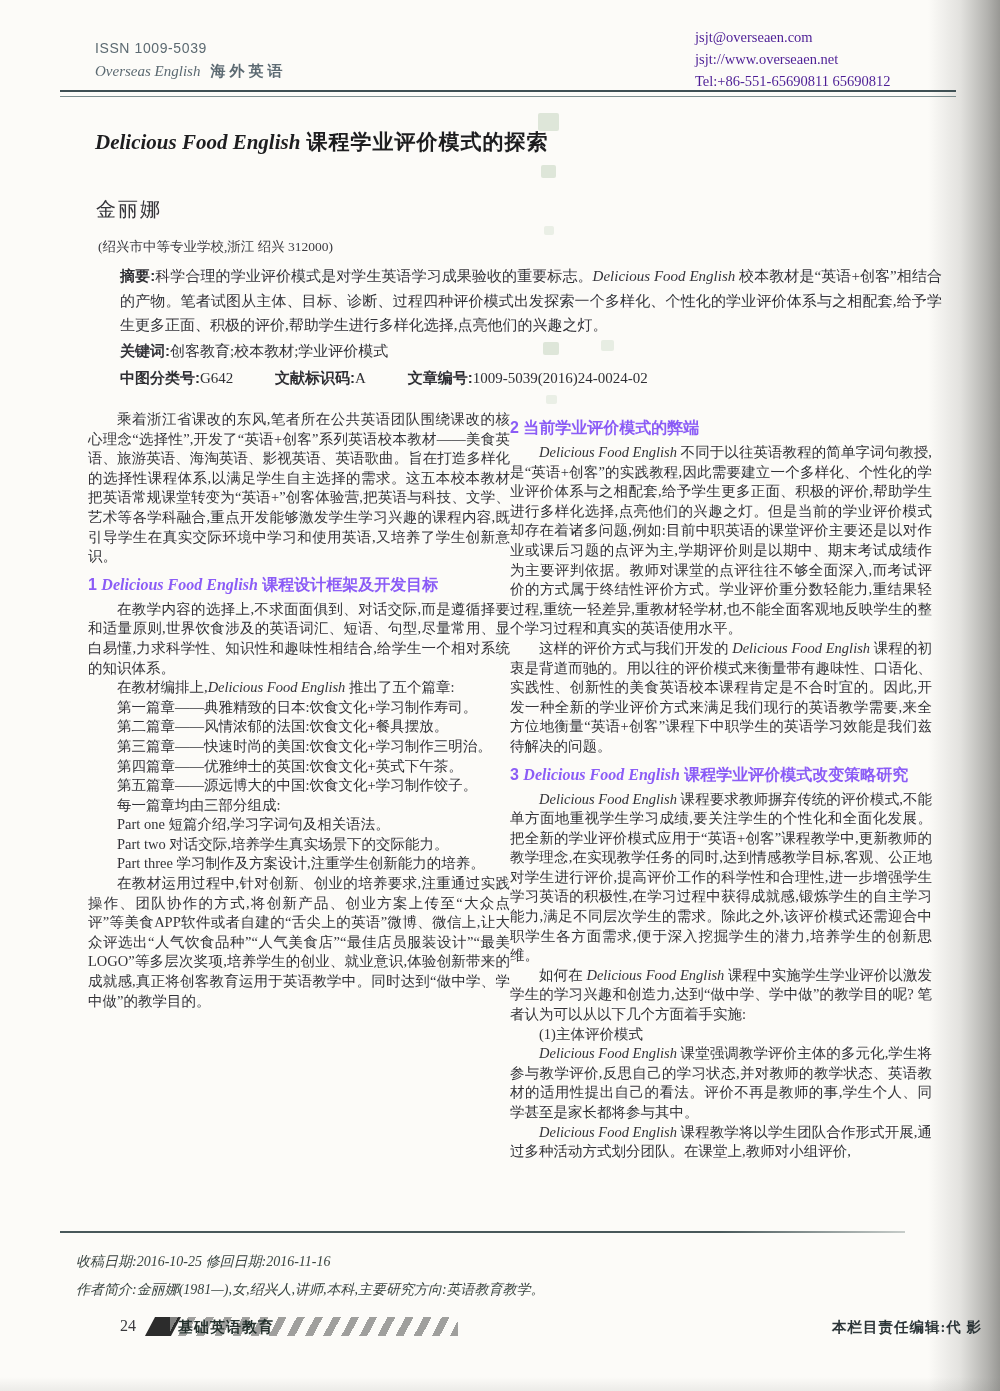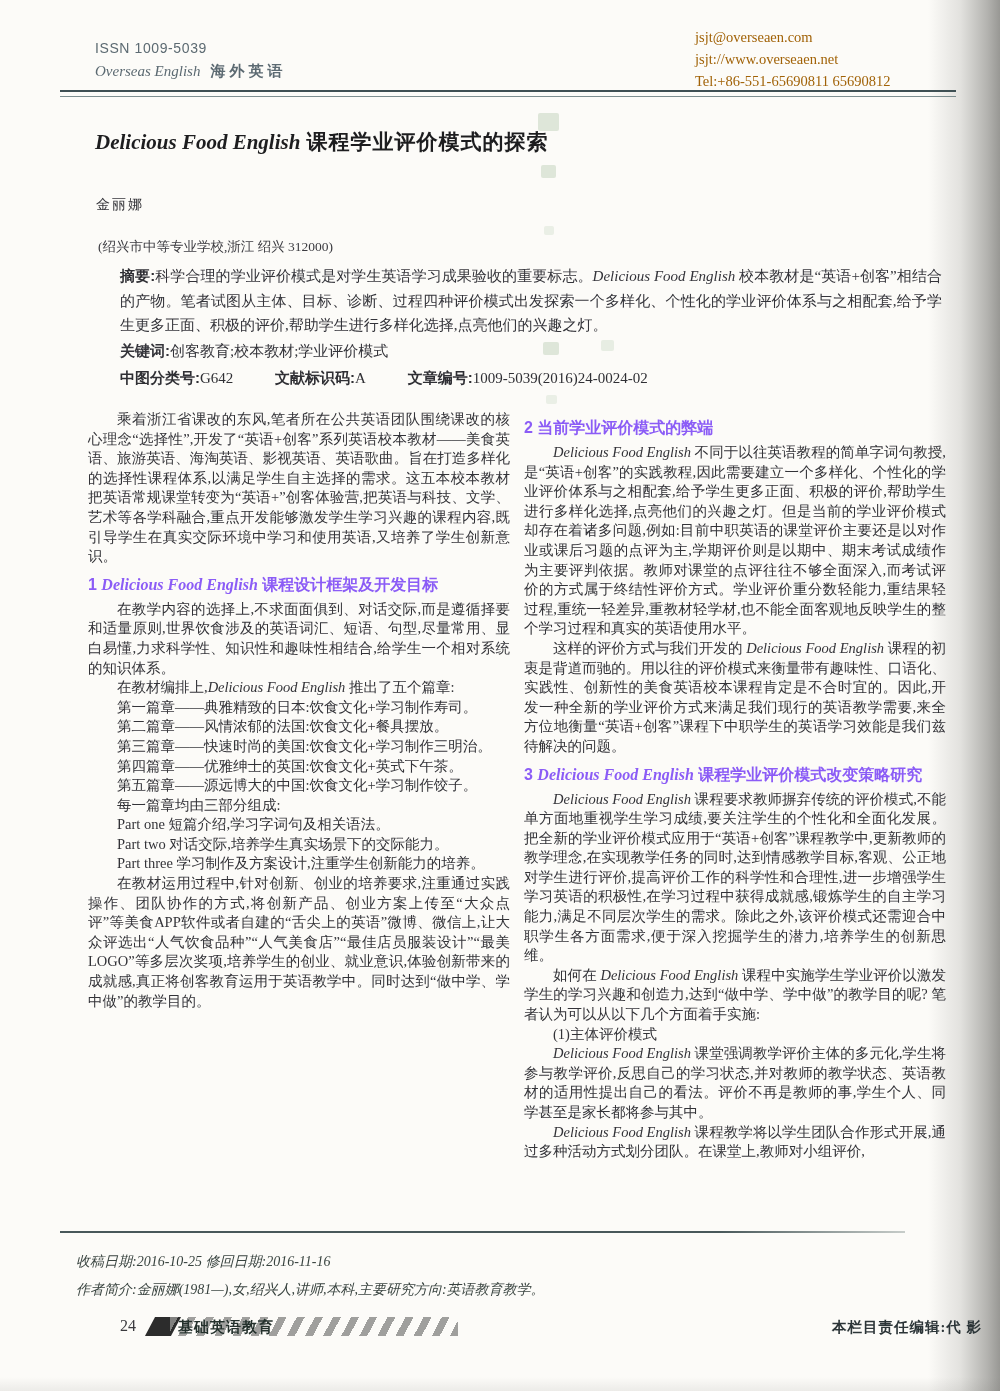--- a/index.html
+++ b/index.html
@@ -28,44 +28,44 @@
   .spot.s5{left:601px;top:340px;width:13px;height:11px;opacity:.7;}
   .spot.s6{left:546px;top:395px;width:11px;height:9px;opacity:.6;}
 
   
   .masthead{position:absolute;left:95px;top:36px;width:860px;}
   .mast-left{position:absolute;left:0;top:4px;font-family:"Liberation Sans","DejaVu Sans",sans-serif;color:#5c6a72;}
   .issn{font-size:14px;letter-spacing:.6px;}
   .jname{font-size:15px;margin-top:6px;}
   .jname .en{font-style:italic;}
   .jname .zh{font-weight:bold;letter-spacing:4px;margin-left:6px;}
-  .mast-right{position:absolute;left:600px;top:-10px;font-size:14.5px;color:#a16207;line-height:22px;}
+  .mast-right{position:absolute;left:600px;top:-10px;font-size:14.5px;color:#4c1d95;line-height:22px;}
   .rule-double{
     position:absolute;left:60px;top:90px;width:896px;height:4px;
     border-top:2.5px solid #3f5054;border-bottom:1px solid #7d8e90;
   }
 
   
   .title{position:absolute;left:95px;top:128px;width:840px;margin:0;font-size:21px;color:#1d1d1f;font-weight:bold;}
   .title .ten{font-style:italic;font-family:"Liberation Serif",serif;margin-right:6px;}
   .title .tzh{font-family:"Liberation Sans","DejaVu Sans",sans-serif;letter-spacing:1px;}
-  .author{position:absolute;left:96px;top:196px;font-size:14px;color:#35353a;letter-spacing:2px;text-align:center;}
+  .author{position:absolute;left:96px;top:196px;font-size:20px;color:#35353a;letter-spacing:2px;text-align:center;}
   .affil{position:absolute;left:98px;top:238px;font-size:13.5px;color:#3b3b40;}
 
   
   .abs-block{position:absolute;left:120px;top:264px;width:822px;font-size:15px;line-height:24.5px;text-align:justify;color:#34343a;}
   .abs-block .lbl{font-family:"Liberation Sans","DejaVu Sans",sans-serif;font-weight:bold;color:#2e2e33;}
   .keywords{position:absolute;left:120px;top:342px;width:822px;font-size:15px;color:#34343a;}
   .keywords .lbl{font-family:"Liberation Sans","DejaVu Sans",sans-serif;font-weight:bold;}
   .meta-row{position:absolute;left:120px;top:369px;width:822px;font-size:15px;color:#2f2f34;}
   .meta-row .m{margin-right:38px;}
   .meta-row .lbl{font-family:"Liberation Sans","DejaVu Sans",sans-serif;font-weight:bold;}
 
   
-  .cols{position:absolute;left:88px;top:410px;width:858px;display:flex;gap:14px;}
+  .cols{position:absolute;left:88px;top:410px;width:858px;display:flex;}
   .col{width:422px;font-size:14.5px;line-height:19.6px;text-align:justify;color:#333338;}
   .col p{margin:0;text-indent:2em;}
   .col h2{
     font-size:16px;line-height:21px;margin:7px 0 5px 0;color:#8b5cf6;
     font-family:"Liberation Sans","DejaVu Sans",sans-serif;font-weight:bold;text-align:left;
   }
   .col h2 .en,.en{font-family:"Liberation Serif","DejaVu Serif",serif;font-style:italic;}
   i.en{font-style:italic;}
 
   

